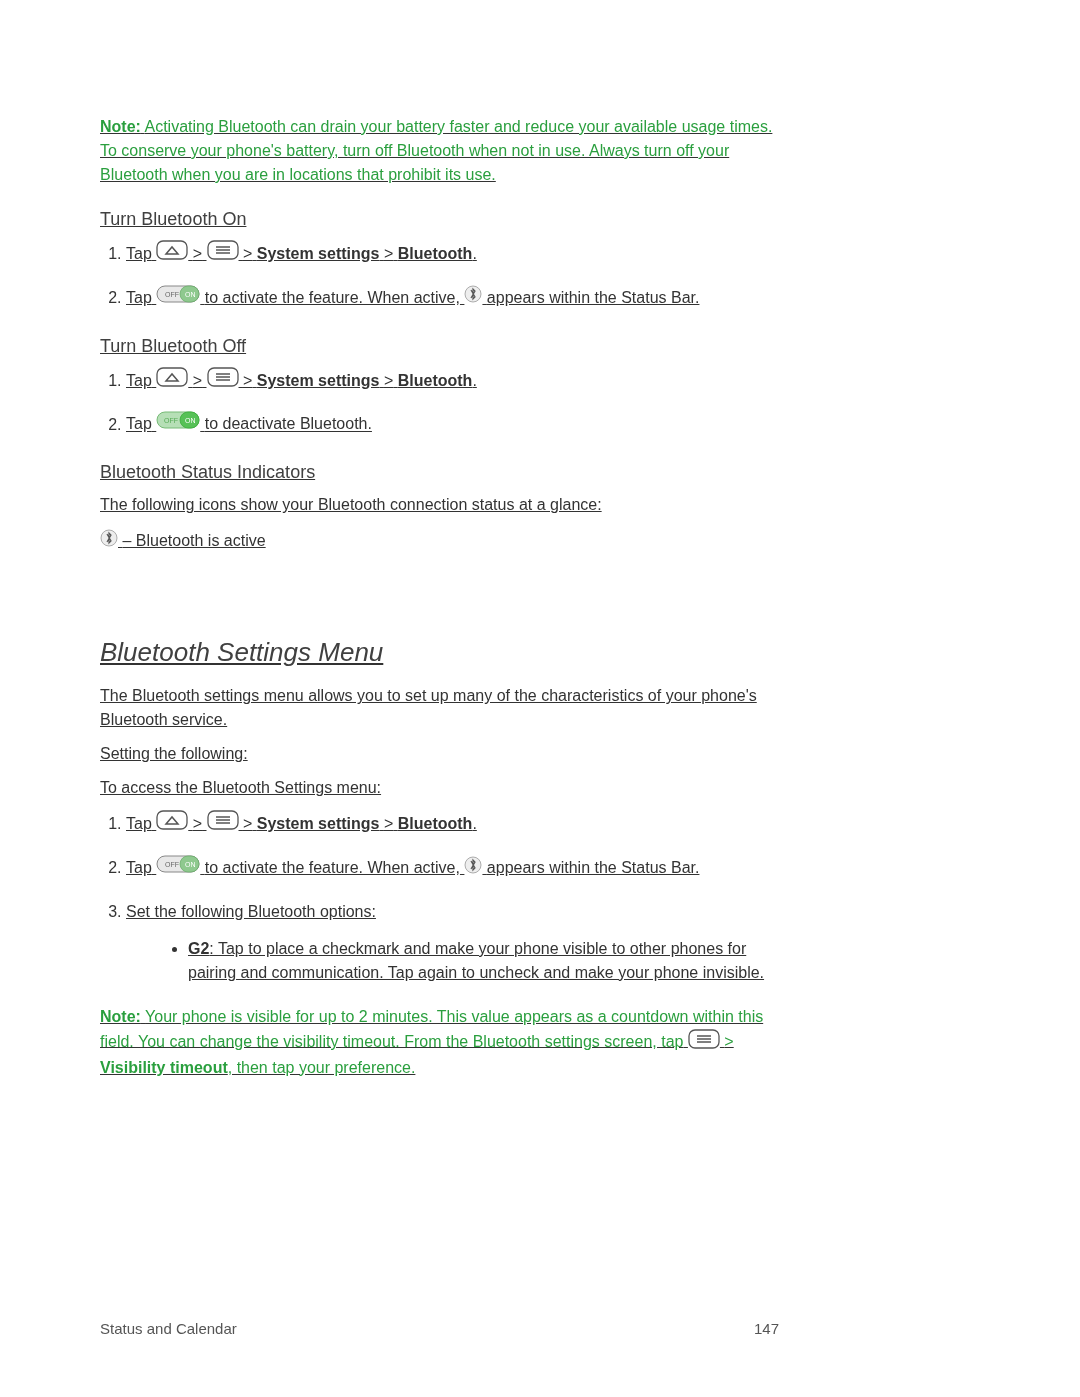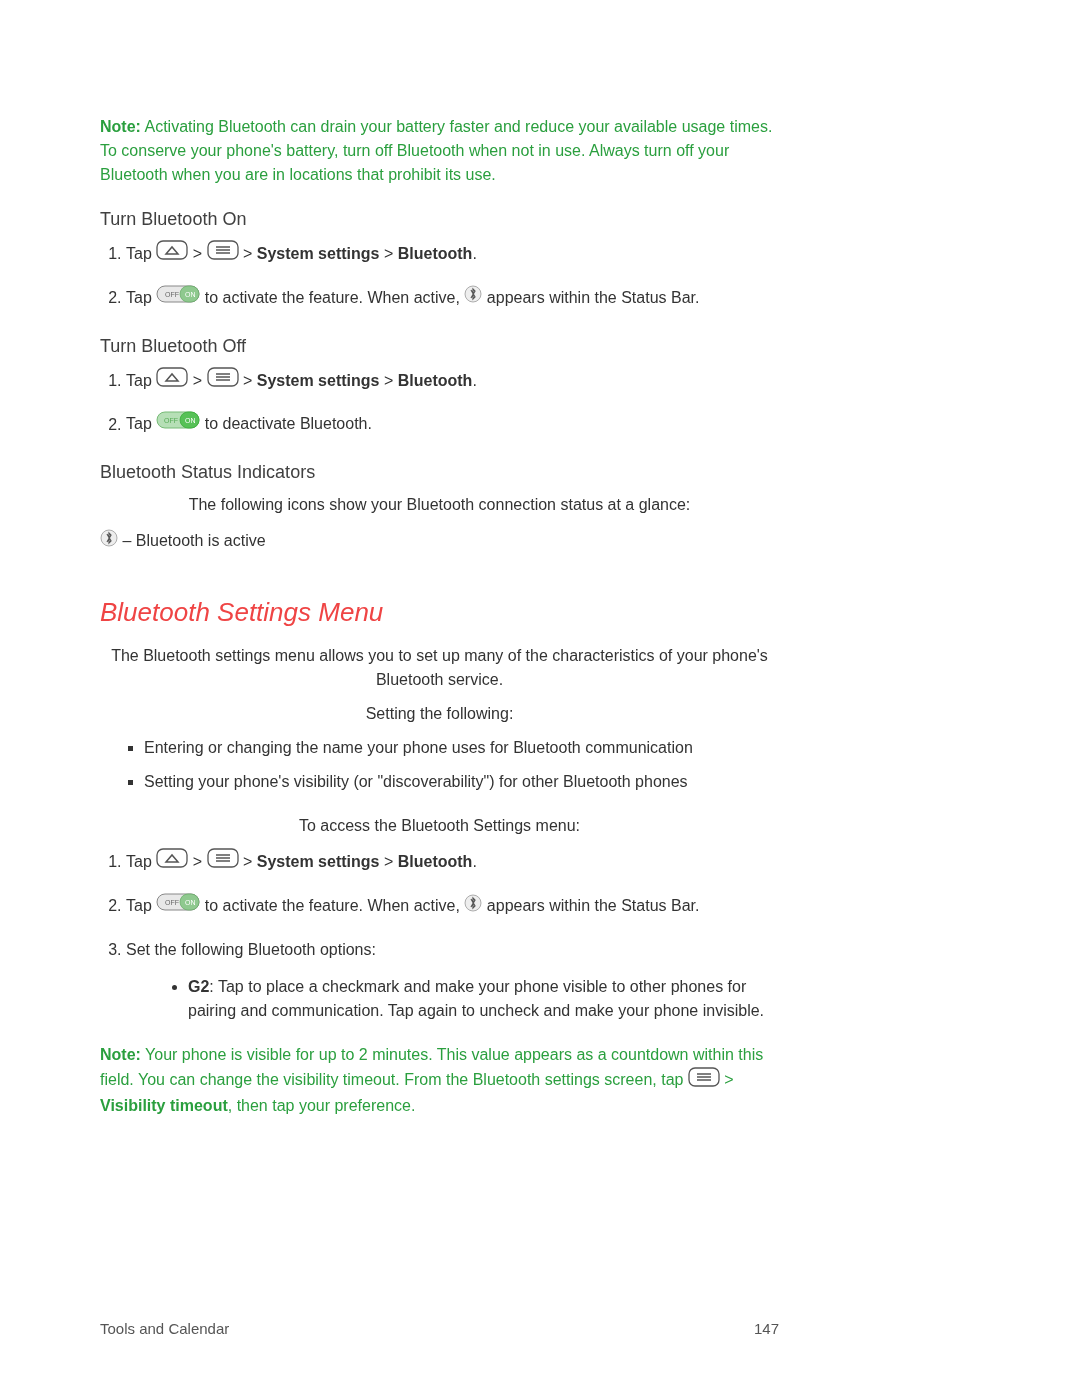--- a/index.html
+++ b/index.html
@@ -9,41 +9,42 @@
     font-size: 16px;
     color: #333;
     background: #fff;
   }
   .page {
     width: 879px;
     min-height: 1397px;
     padding: 115px 100px 60px 100px;
     box-sizing: border-box;
     position: relative;
+    text-decoration: underline;
   }
   .note {
     color: #2a9f3e;
     margin-bottom: 22px;
     line-height: 1.5;
   }
   .note .note-label {
     font-weight: bold;
   }
   .subheading {
     color: #404040;
     font-size: 18px;
     font-weight: 500;
     margin-top: 22px;
     margin-bottom: 10px;
   }
   .section-title {
-    color: #ef4444;
+    color: #404040;
     font-style: italic;
     font-size: 26px;
-    margin-top: 41px;
+    margin-top: 81px;
     margin-bottom: 16px;
   }
   ol {
     margin: 6px 0 20px 0;
     padding-left: 26px;
   }
   ol li {
     margin-bottom: 14px;
     line-height: 1.8;
   }
@@ -60,21 +61,20 @@
     list-style-type: disc;
     padding-left: 62px;
     margin: 10px 0 16px 0;
   }
   ul.dot li {
     line-height: 1.5;
   }
   p {
     margin: 10px 0;
     line-height: 1.5;
-    text-align: center;
   }
   .bold { font-weight: bold; }
   .icon {
     display: inline-block;
     vertical-align: middle;
   }
   .footer {
     position: absolute;
     bottom: 60px;
     left: 100px;
@@ -190,24 +190,20 @@
           <circle cx="9" cy="9" r="8" fill="#eee" stroke="#999" stroke-width="0.8"></circle>
           <path d="M7 5 L11 12 L9 14 L9 4 L11 6 L7 13" fill="none" stroke="#555" stroke-width="1.2"></path>
         </svg>
     </span>
     <span>– Bluetooth is active</span>
   </div>
 
   <div class="section-title">Bluetooth Settings Menu</div>
   <p>The Bluetooth settings menu allows you to set up many of the characteristics of your phone's Bluetooth service.</p>
   <p>Setting the following:</p>
-  <ul class="square">
-    <li>Entering or changing the name your phone uses for Bluetooth communication</li>
-    <li>Setting your phone's visibility (or "discoverability") for other Bluetooth phones</li>
-  </ul>
   <p>To access the Bluetooth Settings menu:</p>
   <ol>
     <li>
       <span>Tap</span>
       <span class="icon">
         <svg width="32" height="20" viewBox="0 0 32 20">
             <rect x="1" y="1" width="30" height="18" rx="6" fill="#fff" stroke="#555" stroke-width="1.3"></rect>
             <path d="M10 14 L16 7 L22 14 Z" fill="none" stroke="#555" stroke-width="1.5"></path>
           </svg>
       </span>
@@ -263,17 +259,17 @@
           <line x1="9" y1="7" x2="23" y2="7" stroke="#555" stroke-width="1.5"></line>
           <line x1="9" y1="10" x2="23" y2="10" stroke="#555" stroke-width="1.5"></line>
           <line x1="9" y1="13" x2="23" y2="13" stroke="#555" stroke-width="1.5"></line>
         </svg>
     </span>
     <span>&gt;</span>
     <span class="bold">Visibility timeout</span><span>, then tap your preference.</span>
   </div>
 
   <div class="footer">
-    <span>Tools and Calendar</span>
+    <span>Status and Calendar</span>
     <span>147</span>
   </div>
 
 </div>
 
 </body></html>

